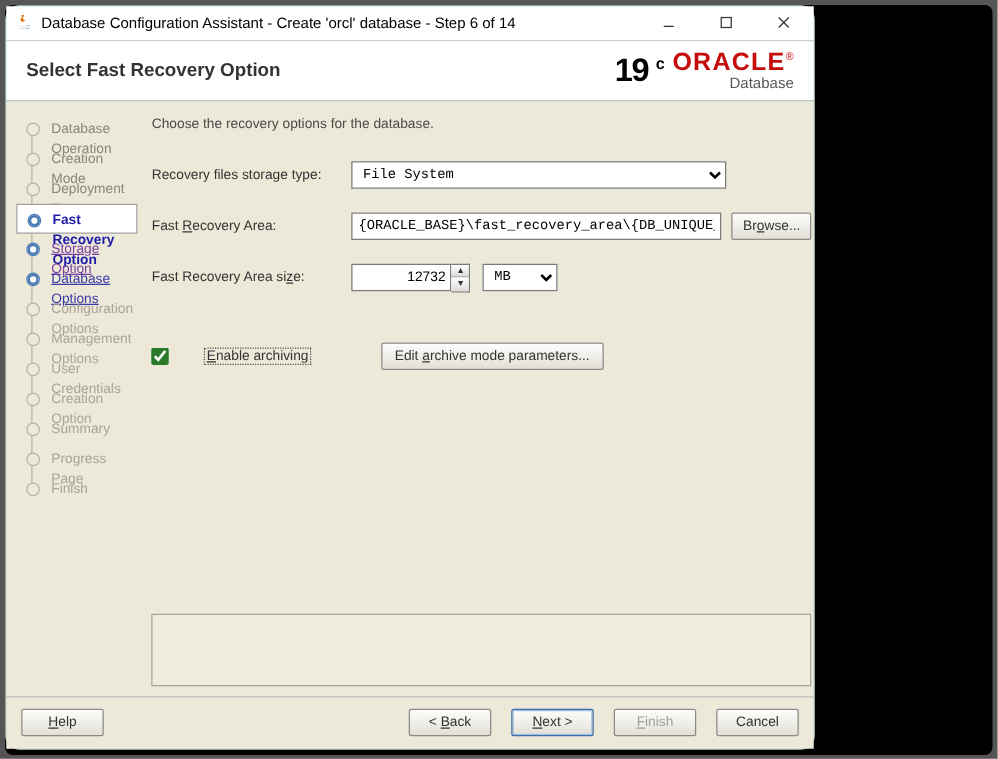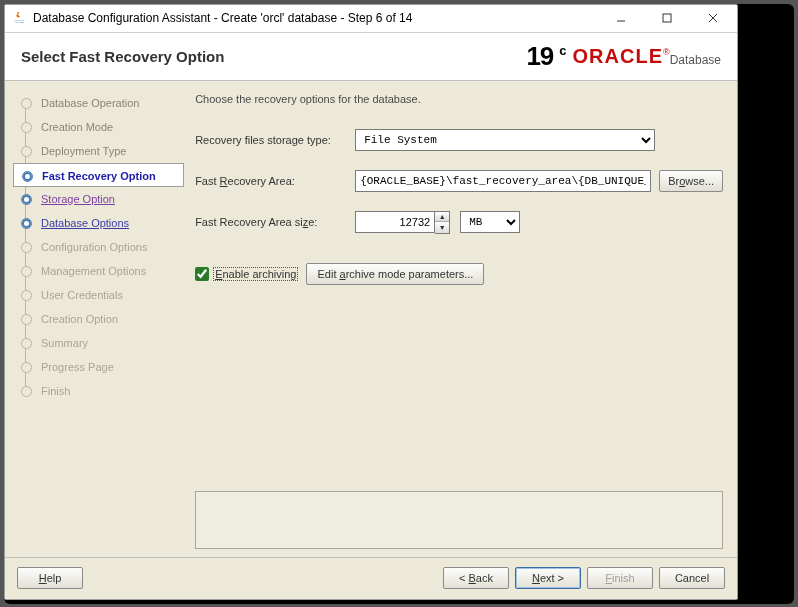--- a/index.html
+++ b/index.html
@@ -10,25 +10,25 @@
     background: #555;
     display:flex; align-items:center; justify-content:center;
     width:798px; height:607px;
   }
   .outer-shadow {
     width:790px; height:600px;
     background:#000; border-radius:6px;
     padding-right:4px; padding-bottom:4px;
   }
   .window {
-    width:734px; height:596px;
+    width:648px; height:596px;
     background:#5eead4;
     border:1px solid #9e9e9e;
     display:flex; flex-direction:column;
-    border-radius:2px;
+    border-radius:12px;
   }
   
   .titlebar {
     height:28px;
     background:#fff;
     border-bottom:1px solid #d0d0d0;
     display:flex; align-items:center;
     padding:0 4px 0 6px;
     gap:6px;
   }
@@ -53,21 +53,21 @@
     padding:0 16px;
   }
   .header .page-title {
     flex:1; font-weight:bold; font-size:15px; color:#333;
   }
   .brand { display:flex; align-items:center; gap:6px; color:#c00; }
   .brand .v19 { font-weight:bold; font-size:26px; color:#000; letter-spacing:-1px;}
   .brand .vc  { font-size:13px; font-weight:bold; position:relative; top:-6px; color:#000;}
   .brand .oracle { font-weight:bold; font-size:20px; letter-spacing:1px; color:#c60b0b;}
   .brand .reg { font-size:9px; position:relative; top:-8px; color:#c60b0b;}
-  .brand-col { display:flex; flex-direction:row; align-items:flex-end; line-height:1;}
+  .brand-col { display:flex; flex-direction:column; align-items:flex-end; line-height:1;}
   .brand .db { font-size:12px; color:#555; letter-spacing:0px; }
   
   .body {
     flex:1; display:flex; overflow:hidden;
     background:#ece9d8;
   }
   .sidebar {
     width:200px; padding:10px 0 10px 8px;
     border-right:1px solid transparent;
   }
@@ -134,21 +134,21 @@
   .focus-outline { outline:1px dotted #555; outline-offset:-1px;}
   .msg-area {
     flex:1;
   }
   .msg-box {
     height:58px; border:1px solid #aaa49a; background:#efece0; margin-top:4px;
   }
   
   .footer {
     height:42px; border-top:1px solid #bfbfbf;
-    display:flex; align-items:center; padding:0 12px; gap:6px;
+    display:flex; align-items:center; padding:0 12px; gap:16px;
     background:#ece9d8;
   }
   .footer .spacer{flex:1;}
   .footer .btn{ min-width:66px; }
   .footer .btn.primary{ border:1px solid #3a6ea5; box-shadow:0 0 0 1px #9ec0e6 inset;}
   u.hot{ text-decoration: underline; }
 </style>
 </head>
 <body>
 
@@ -244,21 +244,21 @@
             <button>▲</button>
             <button>▼</button>
           </span>
         </span>
         <span style="width:10px"></span>
         <select class="select" style="width:60px">
           <option>MB</option>
         </select>
       </div>
 
-      <div class="form-row" style="margin-top:24px;">
+      <div class="form-row" style="margin-top:35px;gap:24px;">
         <input type="checkbox" class="chk" checked="" style="">
         <label class="lbl focus-outline" style="padding:1px 2px;">
           <u class="hot">E</u><span>nable archiving</span>
         </label>
         <span style="width:8px"></span>
         <button class="btn">
           <span>Edit </span><u class="hot">a</u><span>rchive mode parameters...</span>
         </button>
       </div>
 

